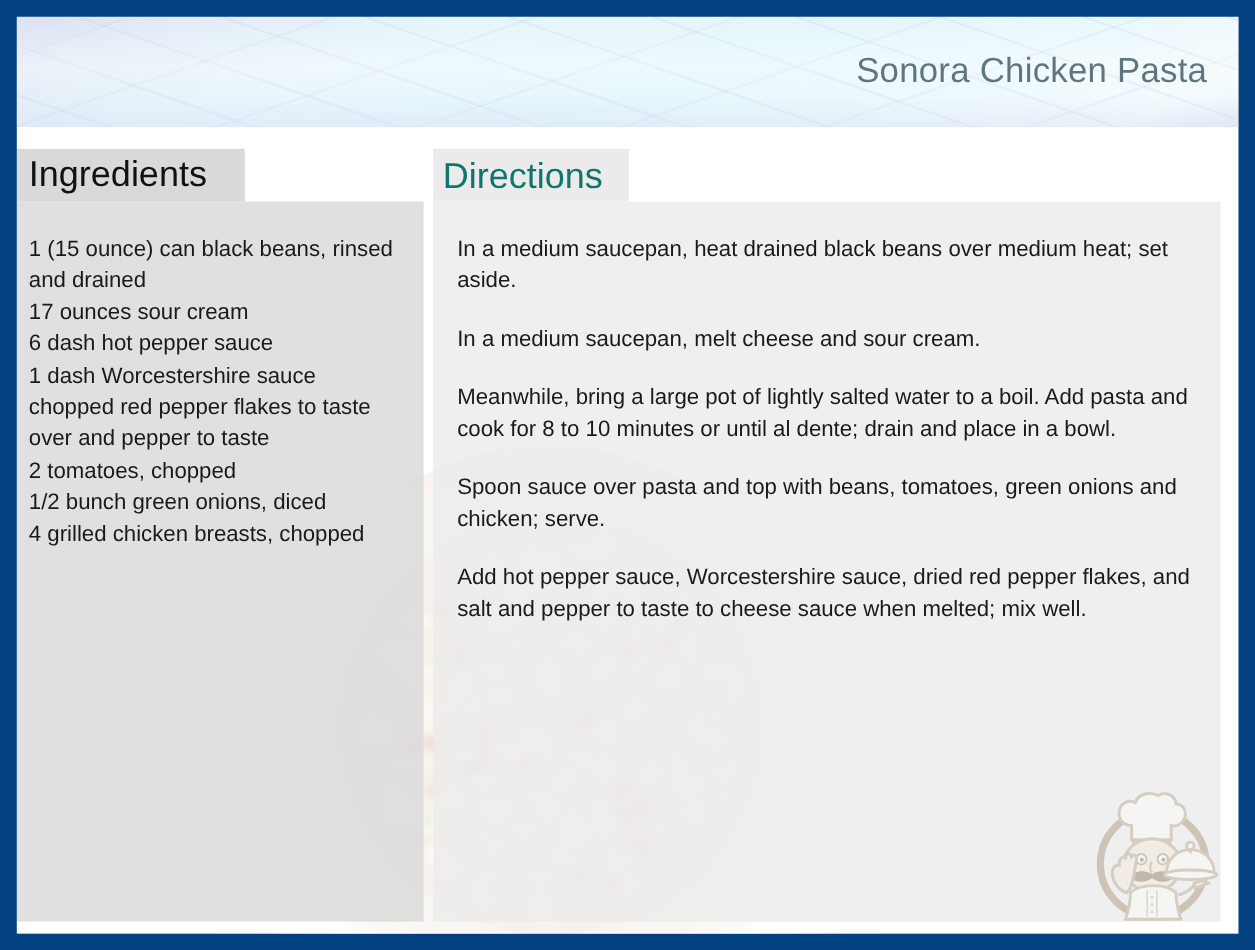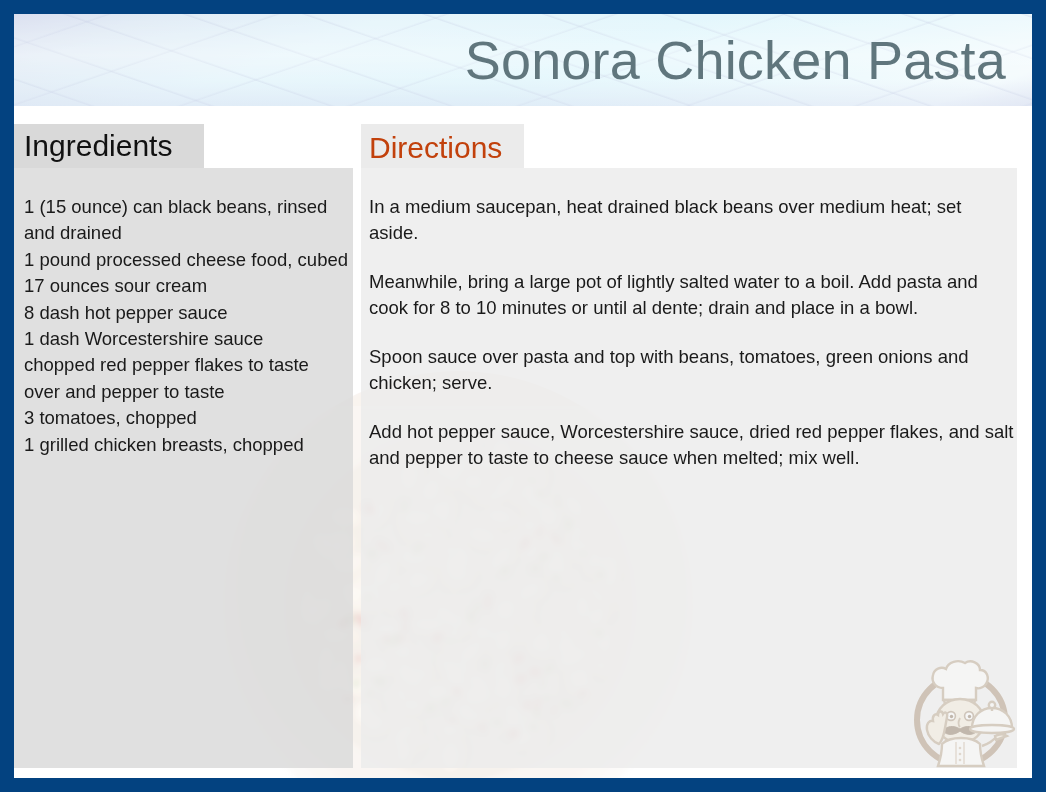--- a/index.html
+++ b/index.html
@@ -65,21 +65,21 @@
       rgba(255,255,255,0.00) 0%,
       rgba(255,255,255,0.35) 45%,
       rgba(255,255,255,0.10) 72%,
       rgba(203,212,236,0.45) 100%);
   }
   #recipe-title {
     position: absolute;
     right: 26px;
     top: 50%;
     transform: translateY(-50%);
-    font-size: 54px;
+    font-size: 29px;
     font-weight: 400;
     color: #1c3b45;
     letter-spacing: 0.2px;
     white-space: nowrap;
   }
 
   
   #food-photo {
     position: absolute;
     left: 166px;
@@ -207,33 +207,33 @@
     width: 656px;
     height: 600px;
     background: rgba(235,235,235,0.80);
   }
   #directions-head {
     position: absolute;
     left: 355px;
     top: 117px;
     font-size: 30px;
     font-weight: 400;
-    color: #c2410c;
+    color: #0f766e;
   }
   #directions-steps {
     position: absolute;
     left: 355px;
     top: 180px;
     width: 645px;
     font-size: 18.5px;
     line-height: 26px;
     color: #1a1a1a;
   }
   #directions-steps p {
-    margin: 0 0 23px 0;
+    margin: 0 0 23px 12px;
   }
   #directions-steps p:last-child {
     margin-bottom: 0;
   }
 
   
   #chef-logo {
     position: absolute;
     right: 8px;
     bottom: 6px;
@@ -260,35 +260,36 @@
     </div>
     <div class="blur"></div>
   </div>
   <div id="photo-wash"></div>
 
   <div id="ingredients-panel"></div>
   <div id="ingredients-tab"></div>
   <div id="ingredients-head">Ingredients</div>
   <div id="ingredients-list">
       <div>1 (15 ounce) can black beans, rinsed and drained</div>
-      <div>1 pound processed cheese food, cubed</div>
       <div>17 ounces sour cream</div>
-      <div>8 dash hot pepper sauce</div>
+      <div>6 dash hot pepper sauce</div>
       <div>1 dash Worcestershire sauce</div>
       <div>chopped red pepper flakes to taste</div>
       <div>over and pepper to taste</div>
-      <div>3 tomatoes, chopped</div>
-      <div>1 grilled chicken breasts, chopped</div>
+      <div>2 tomatoes, chopped</div>
+      <div>1/2 bunch green onions, diced</div>
+      <div>4 grilled chicken breasts, chopped</div>
     </div>
 
   <div id="directions-panel"></div>
   <div id="directions-tab"></div>
   <div id="directions-head">Directions</div>
   <div id="directions-steps">
       <p>In a medium saucepan, heat drained black beans over medium heat; set aside.</p>
+      <p>In a medium saucepan, melt cheese and sour cream.</p>
       <p>Meanwhile, bring a large pot of lightly salted water to a boil. Add pasta and cook for 8 to 10 minutes or until al dente; drain and place in a bowl.</p>
       <p>Spoon sauce over pasta and top with beans, tomatoes, green onions and chicken; serve.</p>
       <p>Add hot pepper sauce, Worcestershire sauce, dried red pepper flakes, and salt and pepper to taste to cheese sauce when melted; mix well.</p>
     </div>
 
   <svg id="chef-logo" viewBox="0 0 126 122">
     <g fill="none" stroke="#b9a489" stroke-width="2.4">
 
       <circle cx="63" cy="70" r="44" stroke="#a98f74" stroke-width="6" fill="none"></circle>
 

